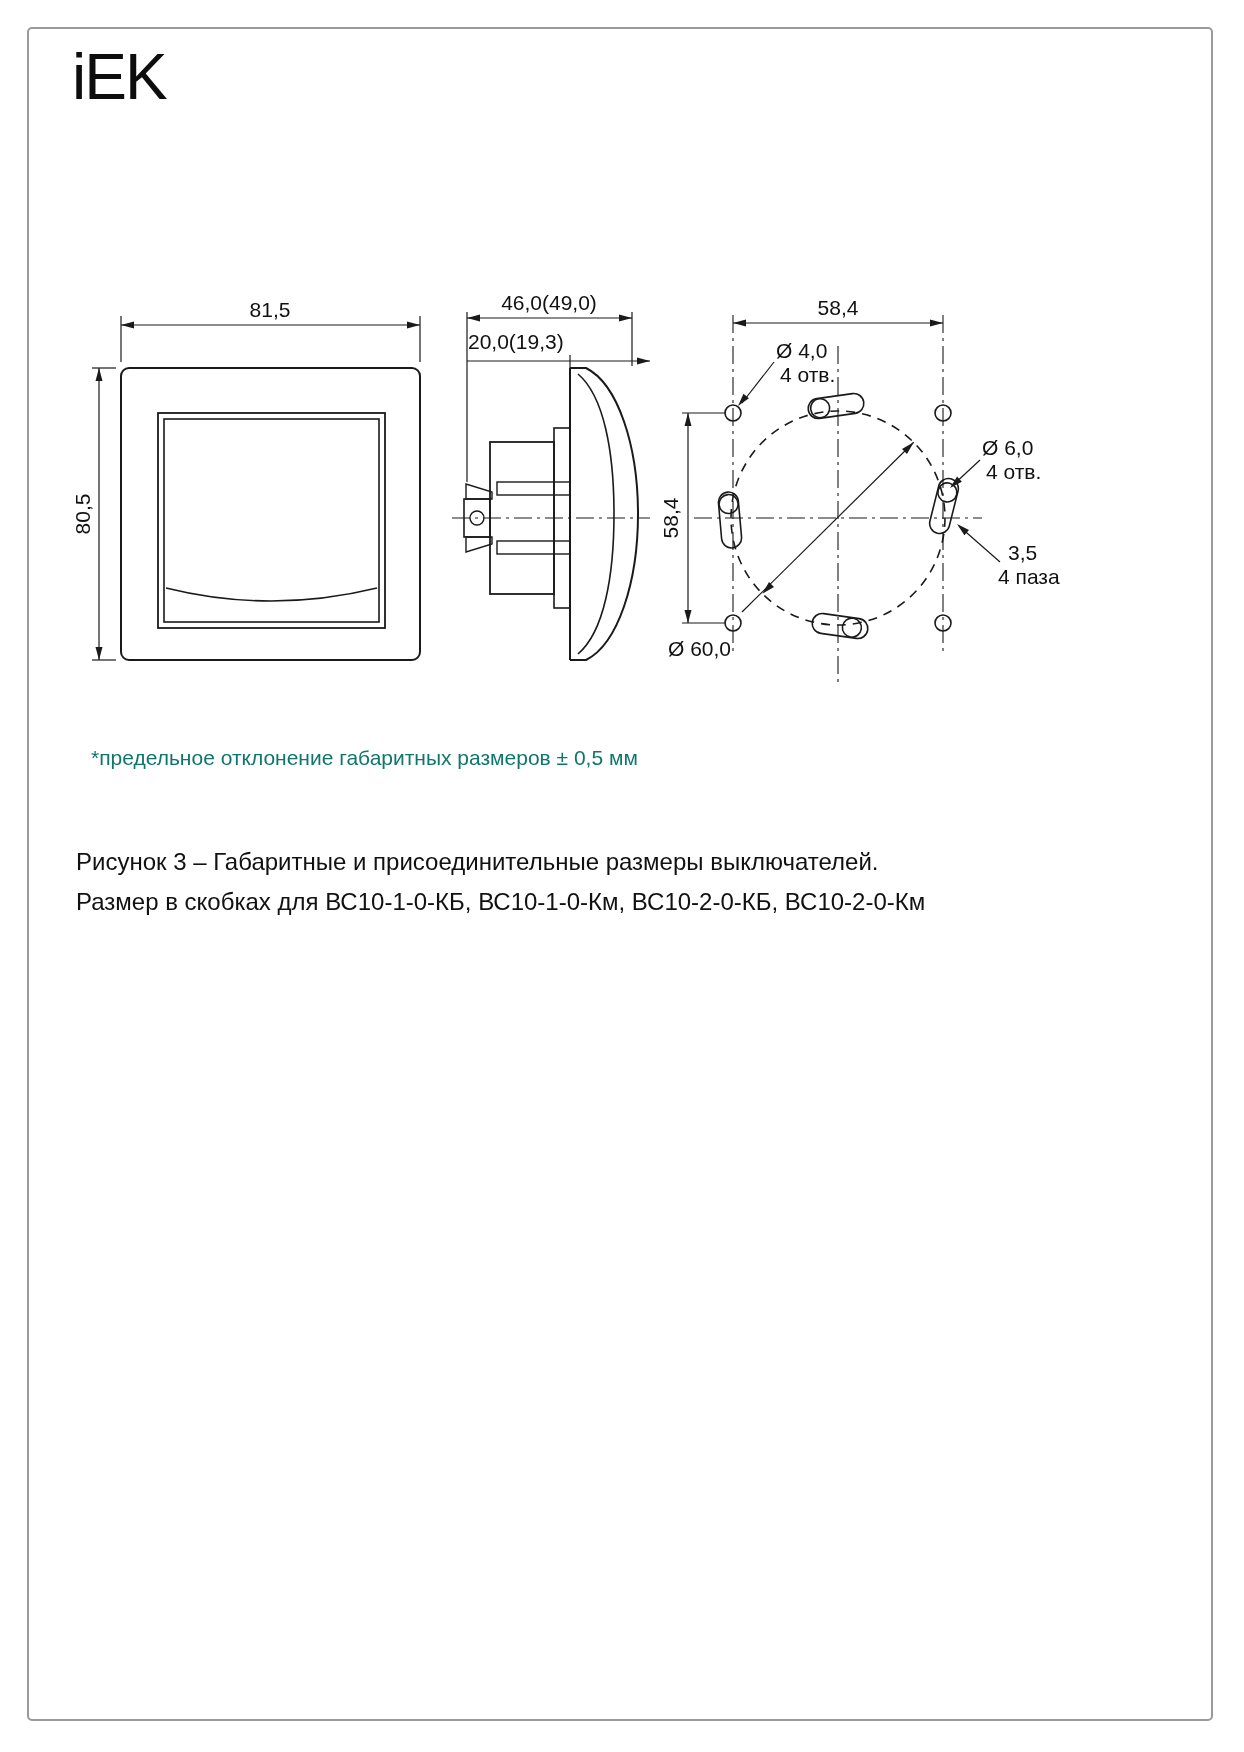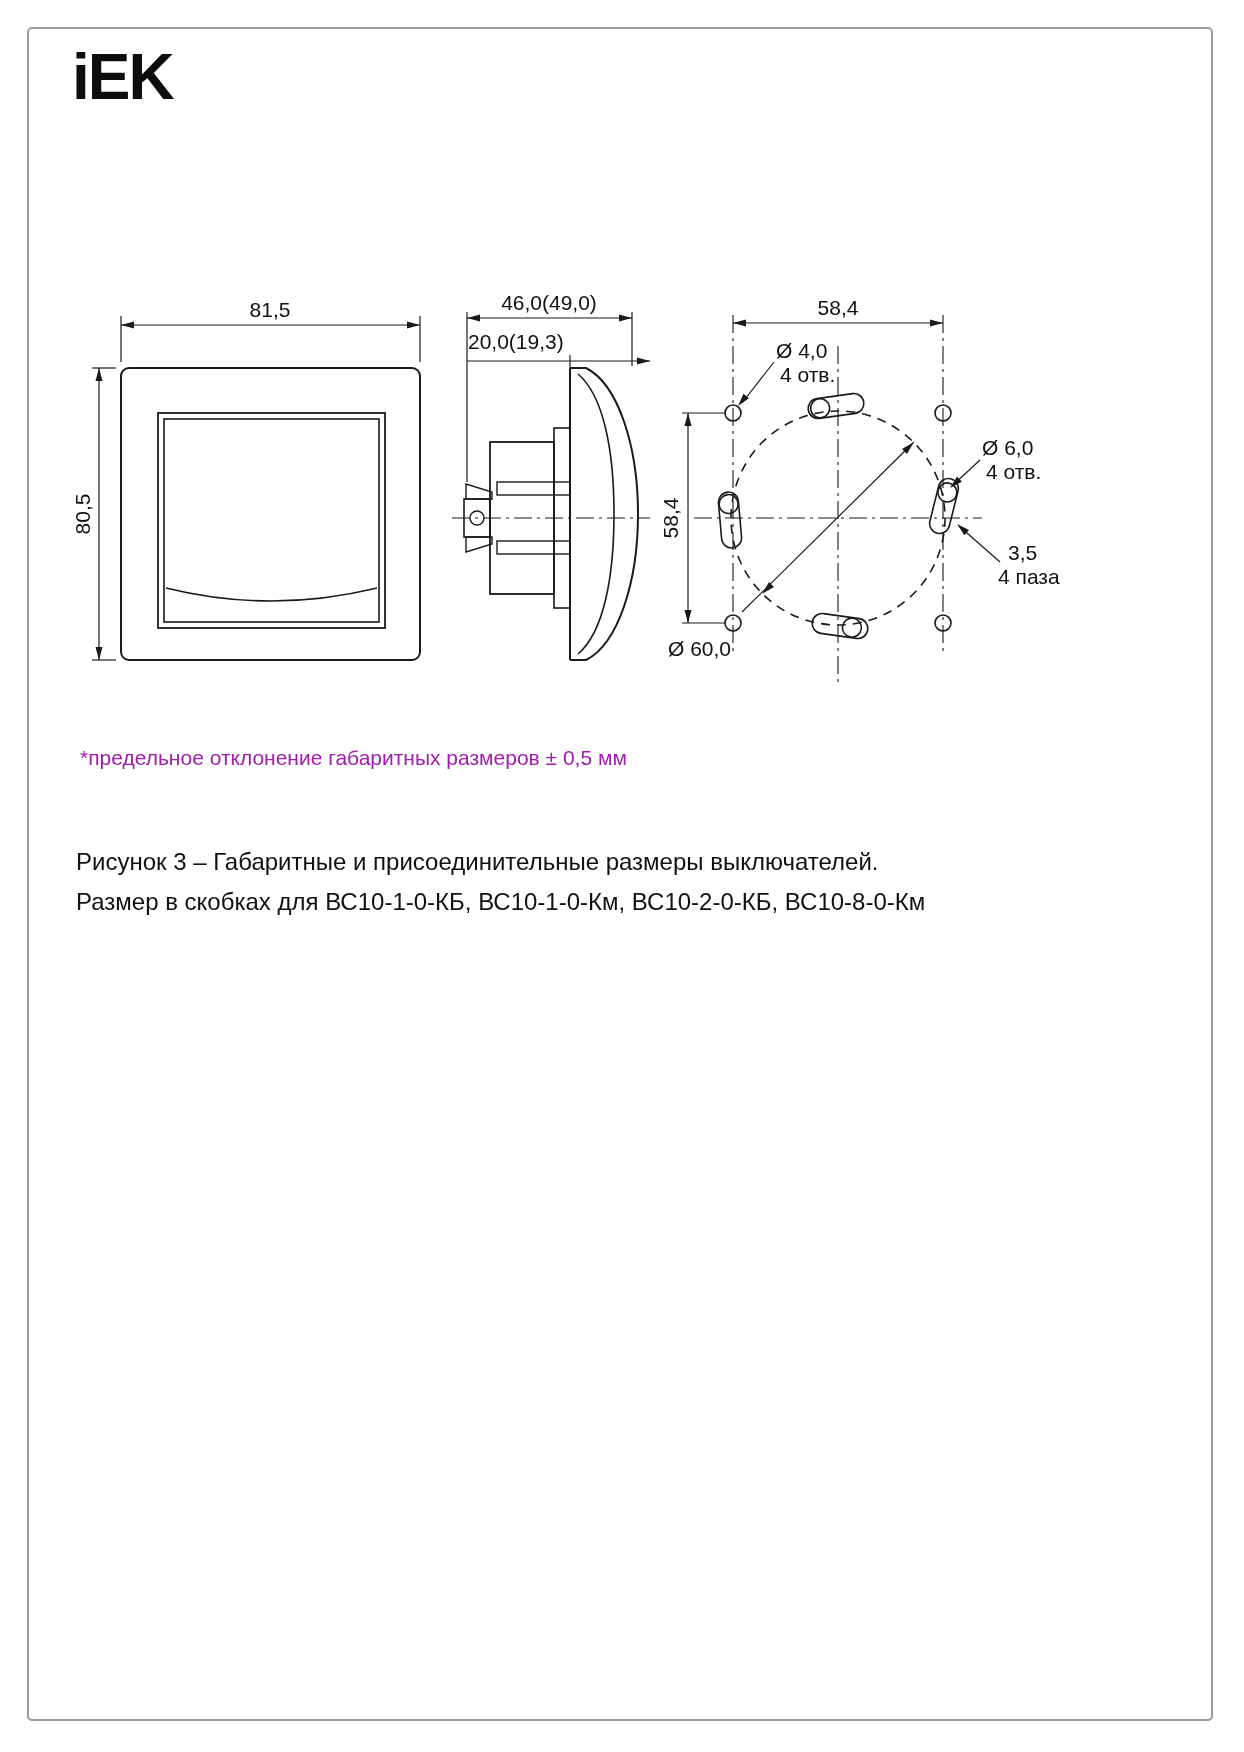--- a/index.html
+++ b/index.html
@@ -1,22 +1,22 @@
 <!DOCTYPE html>
 <html><head>
 <meta charset="utf-8">
 <style>
   html,body{margin:0;padding:0;background:#ffffff;}
   body{width:1244px;height:1752px;position:relative;overflow:hidden;
        font-family:"Liberation Sans", sans-serif;color:#1a1a1a;}
   .frame{position:absolute;left:27px;top:27px;width:1186px;height:1694px;
          border:2px solid #9a9a9a;border-radius:5px;box-sizing:border-box;}
-  .logo{position:absolute;left:72px;top:40px;font-size:64px;font-weight:700;
+  .logo{position:absolute;left:72px;top:40px;font-size:64px;font-weight:400;
         letter-spacing:-2px;color:#0d0d0d;font-family:"Liberation Sans",sans-serif;}
-  .footnote{position:absolute;left:80px;top:746px;font-size:21px;color:#a21caf;}
+  .footnote{position:absolute;left:91px;top:746px;font-size:21px;color:#0f766e;}
   .caption{position:absolute;left:76px;top:842px;font-size:24px;line-height:40px;color:#111;}
   svg text{font-family:"Liberation Sans",sans-serif;font-size:21px;fill:#111;}
   svg .dim{font-size:21px;}
   .drawing{position:absolute;left:0;top:0;}
 </style>
 </head>
 <body>
 
 <div class="frame"></div>
 
@@ -161,14 +161,14 @@
   <text x="986" y="479" text-anchor="start" class="dim">4 отв.</text>
   <text x="1008" y="560" text-anchor="start" class="dim">3,5</text>
   <text x="998" y="584" text-anchor="start" class="dim">4 паза</text>
   <text x="668" y="656" text-anchor="start" class="dim">Ø 60,0</text>
 </svg>
 
 <div class="footnote">*предельное отклонение габаритных размеров ± 0,5 мм</div>
 
 <div class="caption">
   <div>Рисунок 3 – Габаритные и присоединительные размеры выключателей.</div>
-  <div>Размер в скобках для ВС10-1-0-КБ, ВС10-1-0-Км, ВС10-2-0-КБ, ВС10-8-0-Км</div>
+  <div>Размер в скобках для ВС10-1-0-КБ, ВС10-1-0-Км, ВС10-2-0-КБ, ВС10-2-0-Км</div>
 </div>
 
 </body></html>

